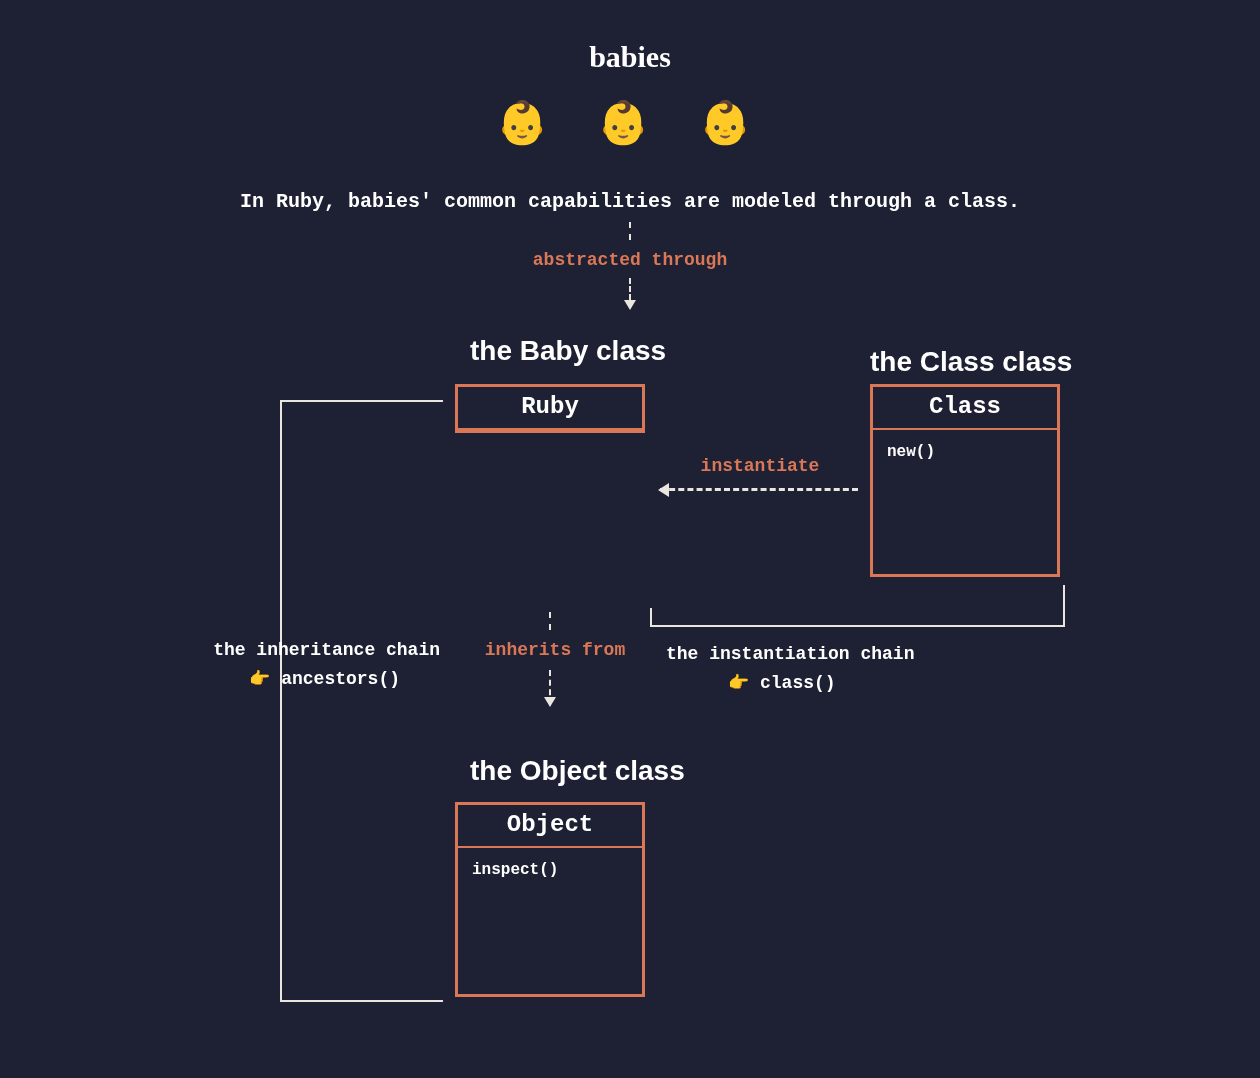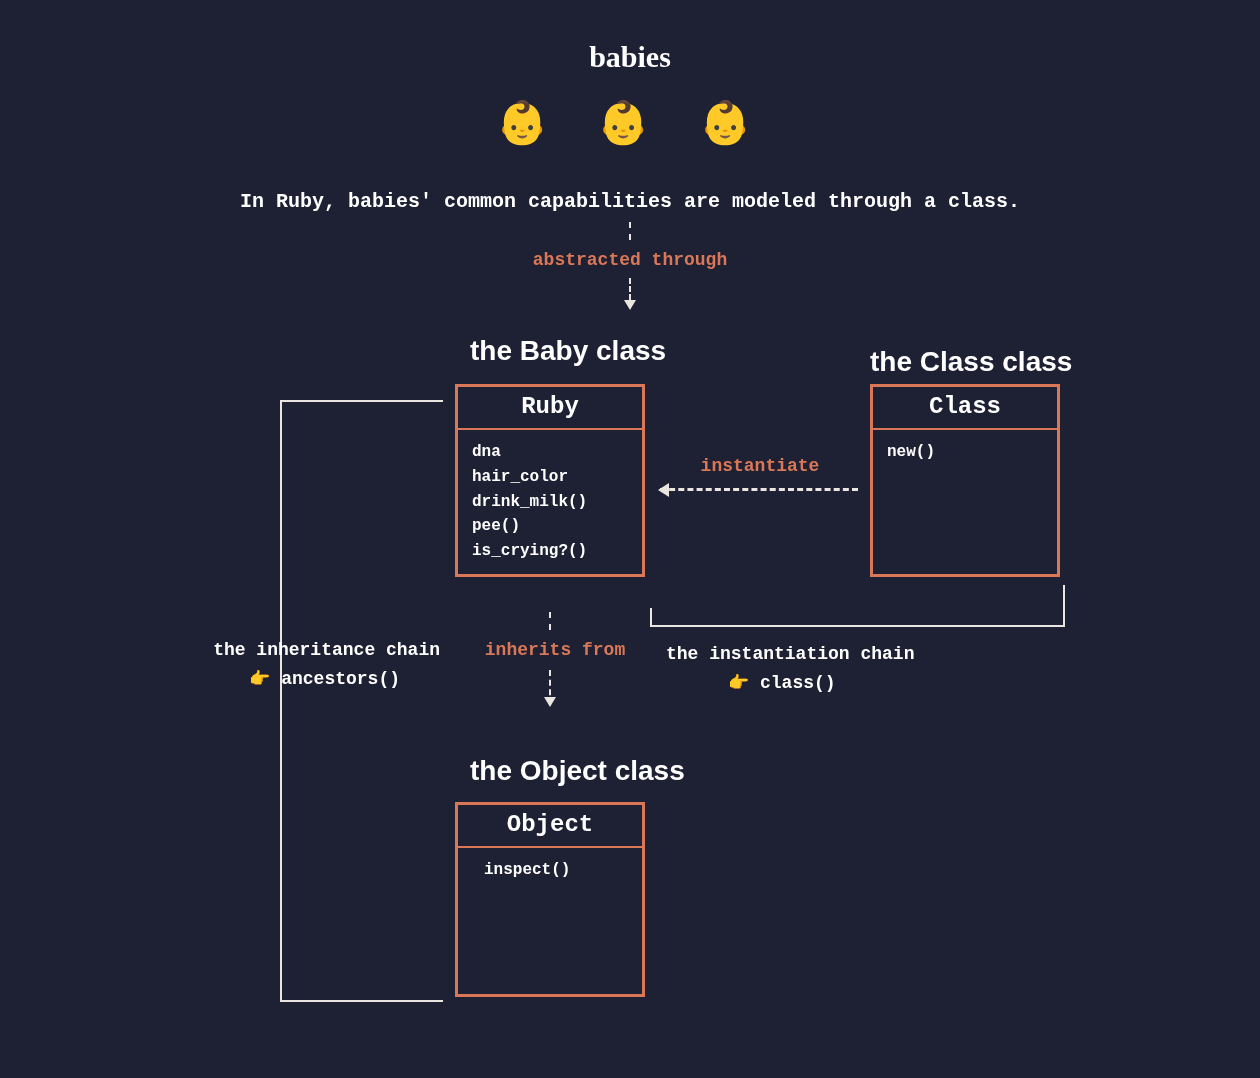--- a/index.html
+++ b/index.html
@@ -112,21 +112,21 @@
     font-weight: bold;
     font-family: 'Courier New', Courier, monospace;
     line-height: 1.55;
     min-height: 140px;
     white-space: pre;
   }
   #box-baby { top: 384px; left: 455px; }
   #box-class { top: 384px; left: 870px; }
   #box-class .body { min-height: 144px; }
   #box-object { top: 802px; left: 455px; }
-  #box-object .body { min-height: 146px; margin-left: 12px; }
+  #box-object .body { min-height: 146px; }
 
   
   #tick2 { top: 612px; left: 549px; height: 18px; }
   #lbl-inherits {
     position: absolute;
     top: 640px;
     left: 460px;
     width: 190px;
     text-align: center;
     font-size: 18px;
@@ -216,25 +216,20 @@
 
 <div id="tick1" class="v-tick"></div>
 <div id="lbl-abstracted" class="mono orange bold">abstracted through</div>
 <div id="arrow1" class="v-arrow"></div>
 
 <div id="h-baby" class="heading sans">the Baby class</div>
 <div id="h-class" class="heading sans">the Class class</div>
 
 <div id="box-baby" class="class-box">
   <div class="name">Ruby</div>
-  <div class="body">dna
-hair_color
-drink_milk()
-pee()
-is_crying?()</div>
 </div>
 
 <div id="box-class" class="class-box">
   <div class="name">Class</div>
   <div class="body">new()</div>
 </div>
 
 <div id="lbl-inst" class="mono orange bold">instantiate</div>
 <div id="arrow-inst" class="h-arrow left"></div>
 

